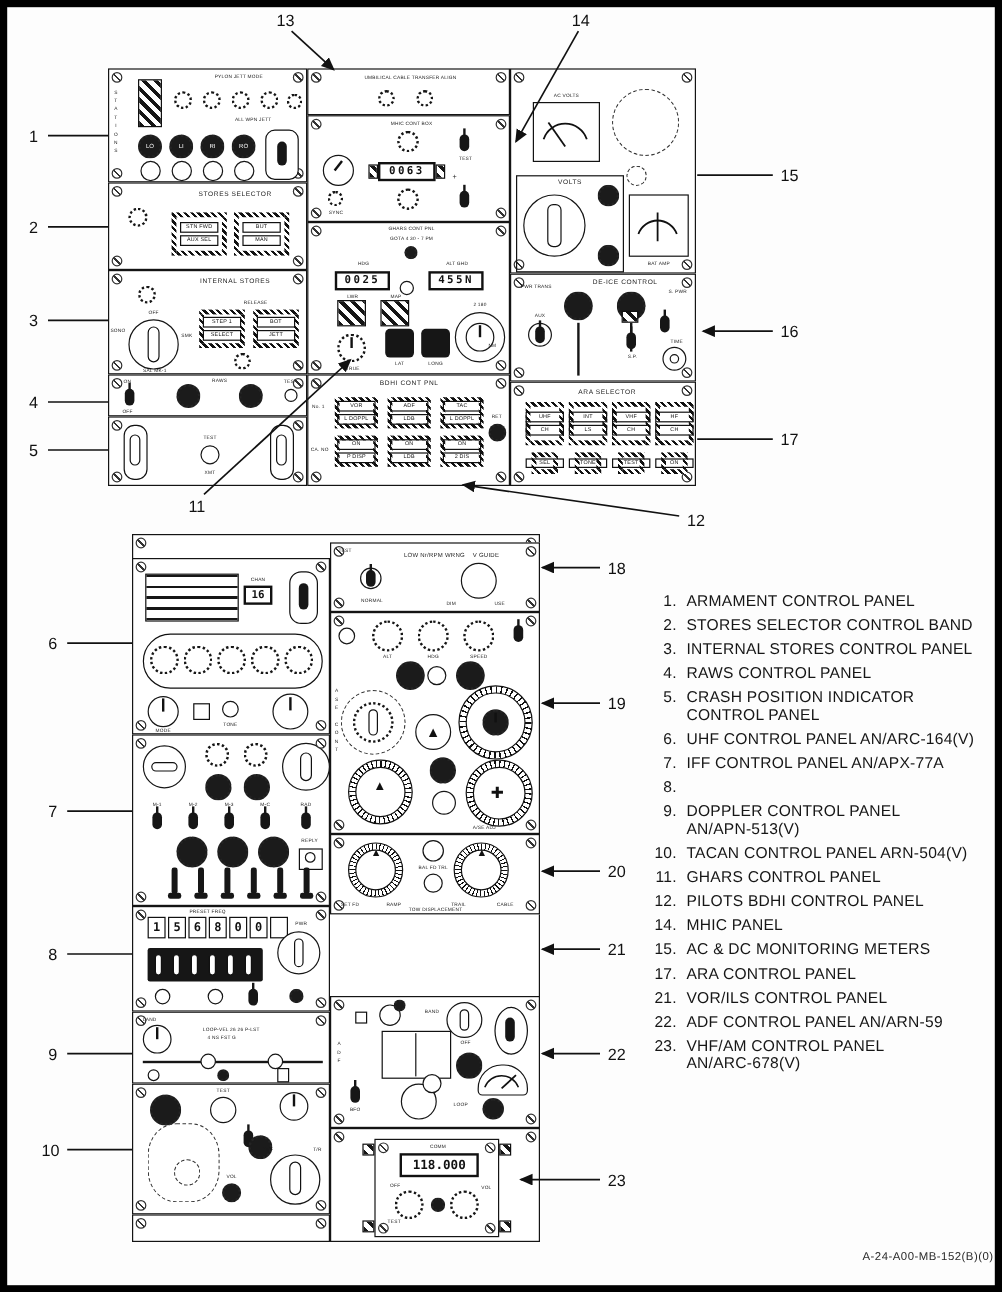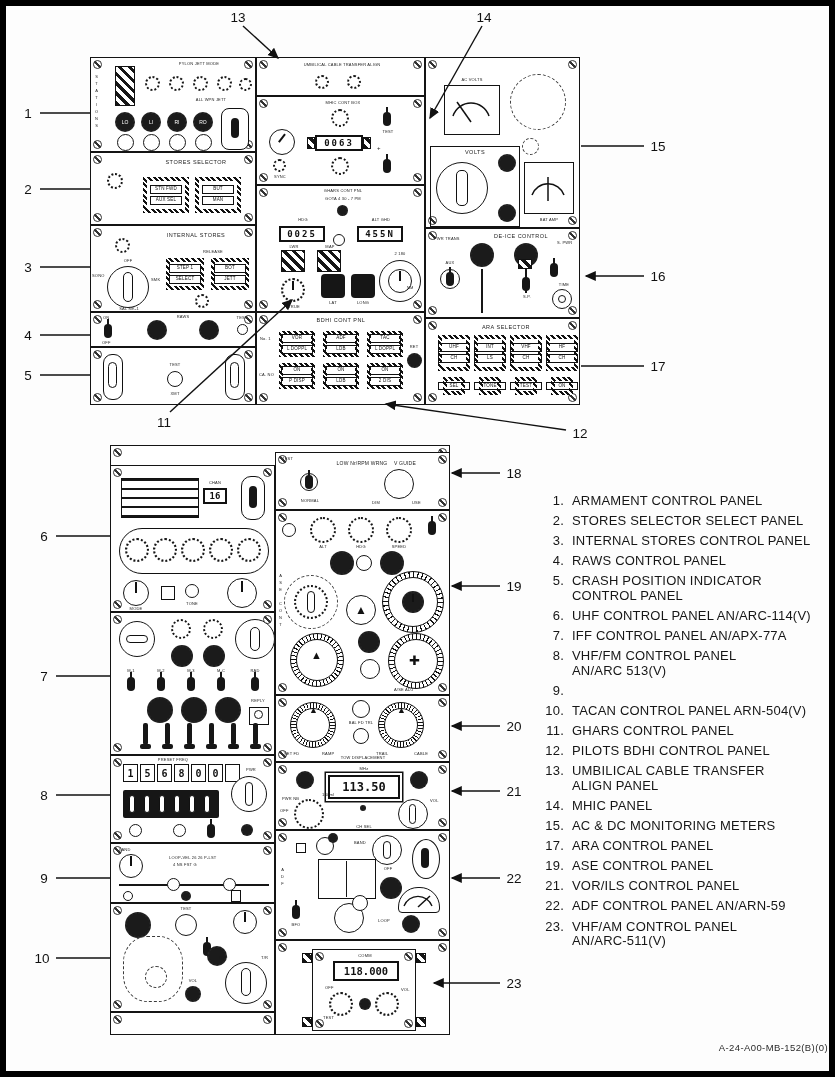--- a/index.html
+++ b/index.html
@@ -497,36 +497,20 @@
         </div>
     <span class="tri" style="left:121px;top:10px;font-size:9px">▲</span>
     <span class="t t4" style="left:100px;top:56px">TRAIL</span>
     <span class="t t4" style="left:138px;top:56px">CABLE</span>
     <div class="k" style="left:76px;top:4px;width:18px;height:18px"></div>
     <span class="t t4 c" style="left:85px;top:25px">BAL FD TRL</span>
     <div class="k" style="left:77px;top:32px;width:16px;height:16px"></div>
     <span class="t t4 c" style="left:87px;top:60px">TOW DISPLACEMENT</span>
   </div>
 
-  <div class="p" style="left:275px;top:762px;width:175px;height:68px">
-    <div class="scrb"></div>
-    <span class="t t4 c" style="left:88px;top:4px">MHz</span>
-    <div class="k dk" style="left:20px;top:8px;width:18px;height:18px"></div>
-    <div class="k dk" style="left:134px;top:8px;width:18px;height:18px"></div>
-    <div class="disp" style="left:52px;top:12px;width:72px;height:24px;font-size:12px;box-shadow:0 0 0 2px #fff,0 0 0 3.5px #111">113.50</div>
-    <span class="t t4" style="left:6px;top:34px">PWR NB</span>
-    <span class="t t4" style="left:4px;top:46px">OFF</span>
-    <span class="t t4" style="left:46px;top:30px">1.0 ml</span>
-    <div class="k knurl" style="left:18px;top:36px;width:30px;height:30px"></div>
-    <div class="k dk" style="left:84px;top:42px;width:6px;height:6px"></div>
-    <div class="k" style="left:122px;top:36px;width:30px;height:30px"></div>
-    <div class="bar" style="left:133px;top:41px;width:7px;height:20px"></div>
-    <span class="t t4" style="left:154px;top:36px">VOL</span>
-    <span class="t t4 c" style="left:88px;top:62px">CH SEL</span>
-  </div>
 
   <div class="p" style="left:275px;top:830px;width:175px;height:110px">
     <div class="scrb"></div>
     <span class="vtext" style="left:4px;top:36px">ADF</span>
     <div style="position:absolute;left:20px;top:12px;width:8px;height:8px;border:1px solid #111"></div>
     <div class="k" style="left:40px;top:6px;width:18px;height:18px"></div>
     <div class="k dk" style="left:52px;top:2px;width:10px;height:10px"></div>
     <span class="t t4" style="left:78px;top:10px">BAND</span>
     <div class="k" style="left:96px;top:4px;width:30px;height:30px"></div>
     <div class="bar" style="left:107px;top:10px;width:8px;height:18px"></div>
@@ -625,91 +609,83 @@
   <div class="co" style="left:502px;top:871px">22</div>
   <div class="co" style="left:502px;top:976px">23</div>
 
   <div class="legend">
     <div class="lrow">
           <span class="lnum">1.</span>
           <span class="ltxt"><span>ARMAMENT CONTROL PANEL</span><div></div></span>
         </div>
     <div class="lrow">
           <span class="lnum">2.</span>
-          <span class="ltxt"><span>STORES SELECTOR SELECT PANEL</span><div></div></span>
+          <span class="ltxt"><span>STORES SELECTOR CONTROL BAND</span><div></div></span>
         </div>
     <div class="lrow">
           <span class="lnum">3.</span>
           <span class="ltxt"><span>INTERNAL STORES CONTROL PANEL</span><div></div></span>
         </div>
     <div class="lrow">
           <span class="lnum">4.</span>
           <span class="ltxt"><span>RAWS CONTROL PANEL</span><div></div></span>
         </div>
     <div class="lrow">
           <span class="lnum">5.</span>
           <span class="ltxt"><span>CRASH POSITION INDICATOR</span><div>CONTROL PANEL</div></span>
         </div>
     <div class="lrow">
           <span class="lnum">6.</span>
-          <span class="ltxt"><span>UHF CONTROL PANEL AN/ARC-114(V)</span><div></div></span>
+          <span class="ltxt"><span>UHF CONTROL PANEL AN/ARC-164(V)</span><div></div></span>
         </div>
     <div class="lrow">
           <span class="lnum">7.</span>
           <span class="ltxt"><span>IFF CONTROL PANEL AN/APX-77A</span><div></div></span>
         </div>
     <div class="lrow">
           <span class="lnum">8.</span>
-          <span class="ltxt"><span>VHF/FM CONTROL PANEL</span><div>AN/ARC 513(V)</div></span>
         </div>
     <div class="lrow">
           <span class="lnum">9.</span>
+          <span class="ltxt"><span>DOPPLER CONTROL PANEL</span><div>AN/APN-513(V)</div></span>
         </div>
     <div class="lrow">
           <span class="lnum">10.</span>
           <span class="ltxt"><span>TACAN CONTROL PANEL ARN-504(V)</span><div></div></span>
         </div>
     <div class="lrow">
           <span class="lnum">11.</span>
           <span class="ltxt"><span>GHARS CONTROL PANEL</span><div></div></span>
         </div>
     <div class="lrow">
           <span class="lnum">12.</span>
           <span class="ltxt"><span>PILOTS BDHI CONTROL PANEL</span><div></div></span>
         </div>
     <div class="lrow">
-          <span class="lnum">13.</span>
-          <span class="ltxt"><span>UMBILICAL CABLE TRANSFER</span><div>ALIGN PANEL</div></span>
-        </div>
-    <div class="lrow">
           <span class="lnum">14.</span>
           <span class="ltxt"><span>MHIC PANEL</span><div></div></span>
         </div>
     <div class="lrow">
           <span class="lnum">15.</span>
           <span class="ltxt"><span>AC &amp; DC MONITORING METERS</span><div></div></span>
         </div>
     <div class="lrow">
           <span class="lnum">17.</span>
           <span class="ltxt"><span>ARA CONTROL PANEL</span><div></div></span>
         </div>
     <div class="lrow">
-          <span class="lnum">19.</span>
-          <span class="ltxt"><span>ASE CONTROL PANEL</span><div></div></span>
-        </div>
-    <div class="lrow">
           <span class="lnum">21.</span>
           <span class="ltxt"><span>VOR/ILS CONTROL PANEL</span><div></div></span>
         </div>
     <div class="lrow">
           <span class="lnum">22.</span>
           <span class="ltxt"><span>ADF CONTROL PANEL AN/ARN-59</span><div></div></span>
         </div>
     <div class="lrow">
           <span class="lnum">23.</span>
-          <span class="ltxt"><span>VHF/AM CONTROL PANEL</span><div>AN/ARC-511(V)</div></span>
+          <span class="ltxt"><span>VHF/AM CONTROL PANEL</span><div>AN/ARC-678(V)</div></span>
         </div>
   </div>
 
   <div class="footer">A-24-A00-MB-152(B)(0)</div>
 
 </div>
 </div>
 
 </body></html>

